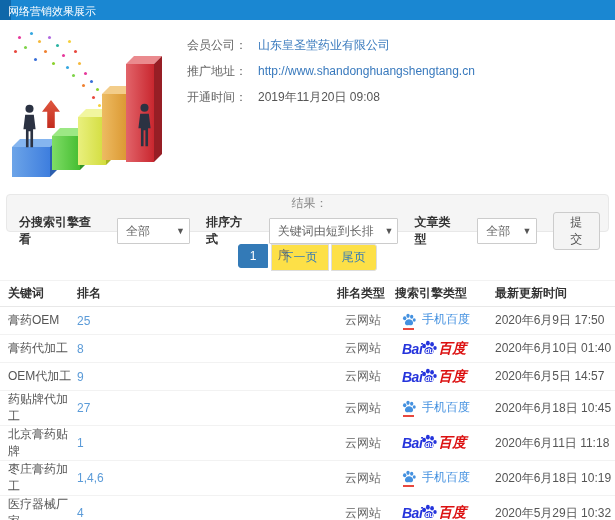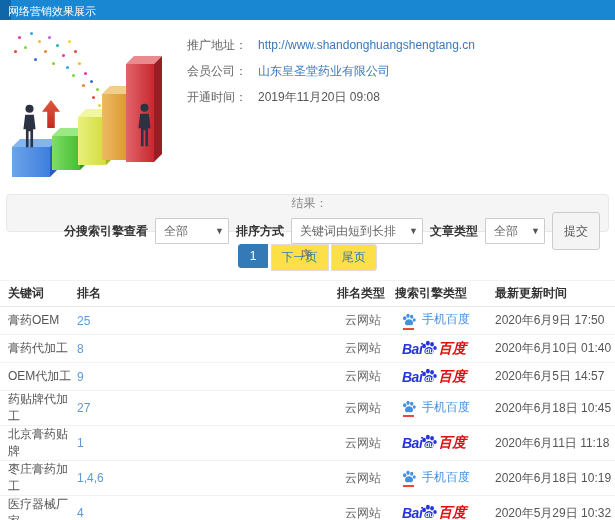--- a/index.html
+++ b/index.html
@@ -42,21 +42,21 @@
   .arrow-up { position:absolute; left:38px; top:76px; width:18px; height:28px; background:linear-gradient(#e05840,#c22b1e);
     clip-path:polygon(50% 0,100% 42%,71% 42%,71% 100%,29% 100%,29% 42%,0 42%); }
   .person { position:absolute; }
   .p1 { left:18px; top:80px; }
   .p2 { left:133px; top:78px; }
 
   
   .filterbar { margin:6px 6px 0 6px; height:38px; background:#f5f5f5; border:1px solid #e8e8e8;
     border-radius:4px; display:flex; align-items:center; padding:0 8px 0 12px;flex-direction:column; }
   .result-label { color:#888; }
-  .fctrl { margin-left:auto; display:flex; align-items:center; gap:7px; }
+  .fctrl { margin-left:auto; display:flex; align-items:center; gap:16px; }
   .flabel { font-weight:bold; color:#333; }
   .select { position:relative; background:#fff; border:1px solid #ccc; border-radius:1px; height:26px;
     line-height:24px; padding:0 16px 0 8px; color:#666; cursor:pointer; }
   .select .caret { position:absolute; right:4px; top:0; font-size:9px; color:#555; }
   .sel-engine { width:74px; } .sel-sort { width:132px; } .sel-type { width:60px; }
   .submit-btn { height:38px; padding:0 11px; background:#f4f4f4; border:1px solid #ccc; border-radius:3px;
     color:#555; font-size:12px; cursor:pointer; font-family:inherit; }
 
   
   .pager { margin-top:12px; text-align:center; }
@@ -122,26 +122,26 @@
     <svg class="person p1" width="15" height="45" fill="#2b3242">
         <use href="#man"></use>
       </svg>
     <svg class="person p2" width="15" height="47" fill="#2b3242">
         <use href="#man"></use>
       </svg>
   </div>
 
   <div class="info">
     <div class="info-row">
+      <span class="info-label">会员公司：</span>
+      <a class="link info-value">山东皇圣堂药业有限公司</a>
+    </div>
+    <div class="info-row">
       <span class="info-label">推广地址：</span>
       <a class="link info-value">http://www.shandonghuangshengtang.cn</a>
-    </div>
-    <div class="info-row">
-      <span class="info-label">会员公司：</span>
-      <a class="link info-value">山东皇圣堂药业有限公司</a>
     </div>
     <div class="info-row">
       <span class="info-label">开通时间：</span>
       <span class="info-value">2019年11月20日 09:08</span>
     </div>
   </div>
 </div>
 
 <div class="filterbar">
   <span class="result-label">结果：</span>

